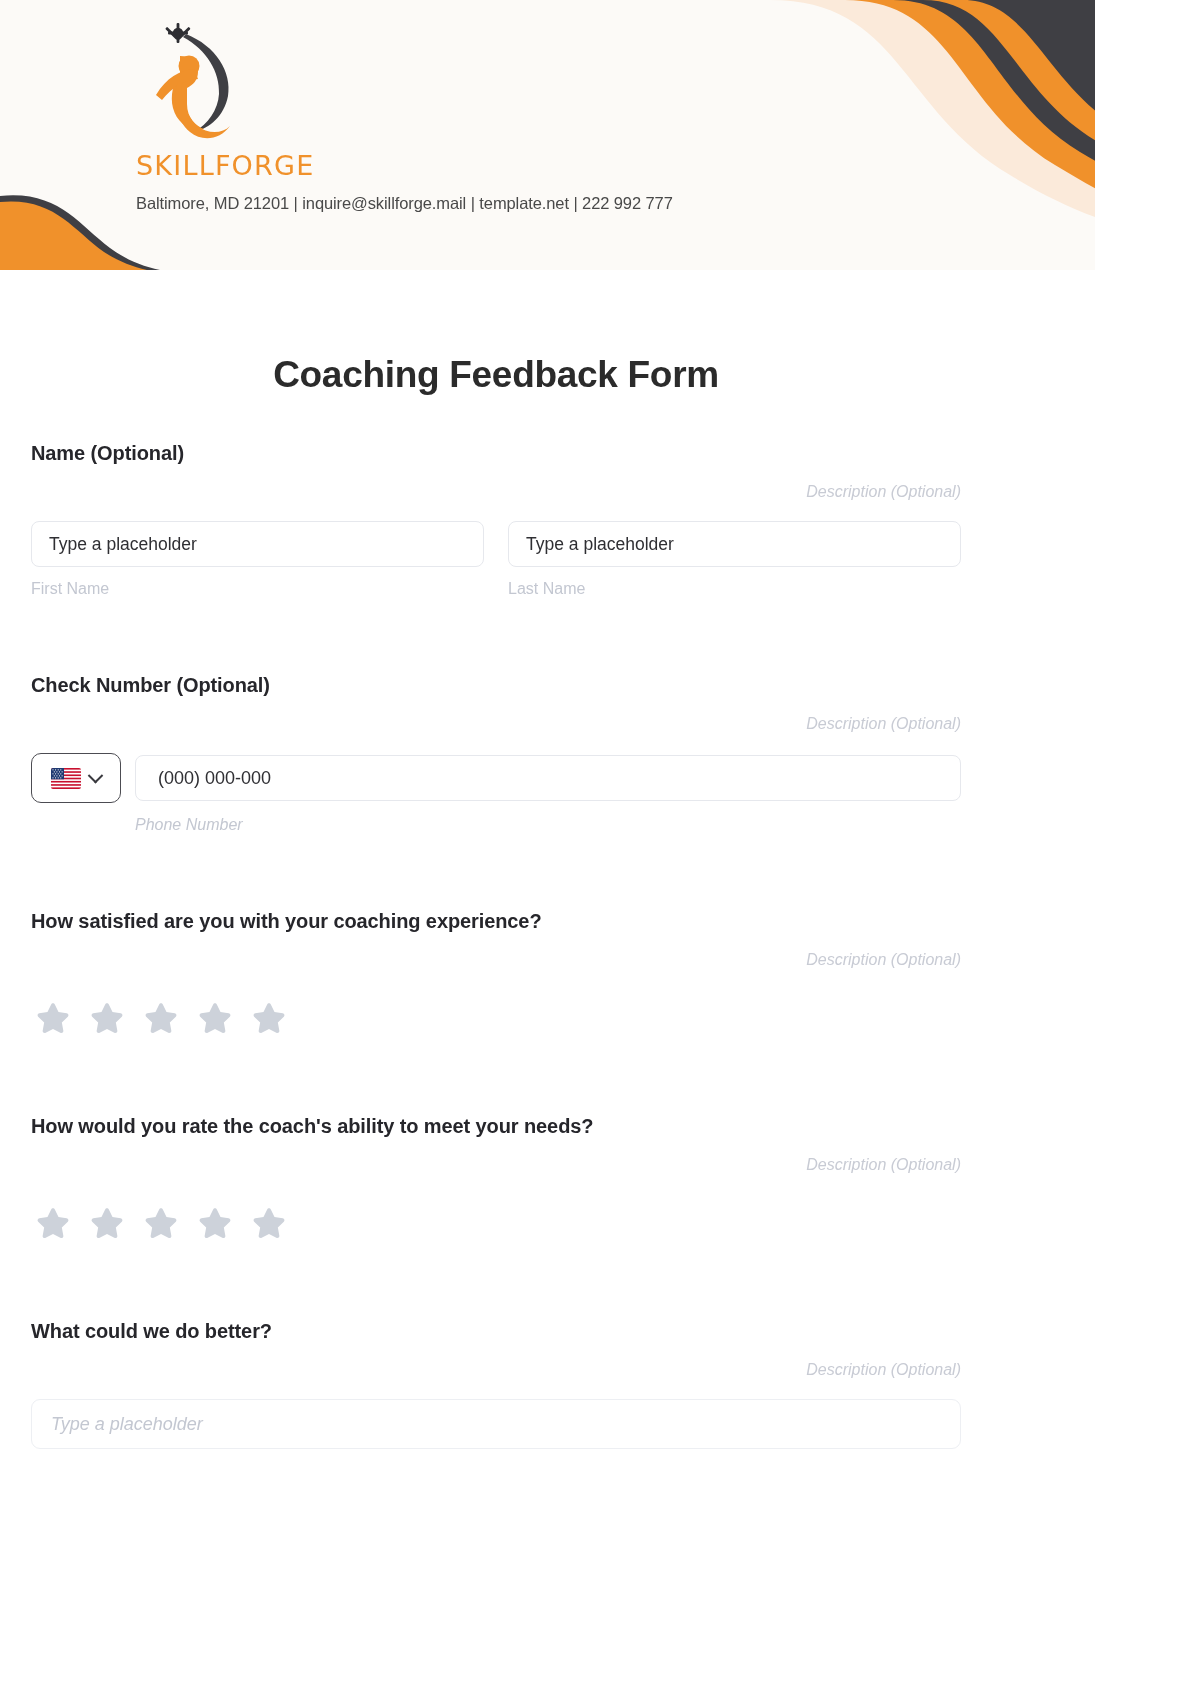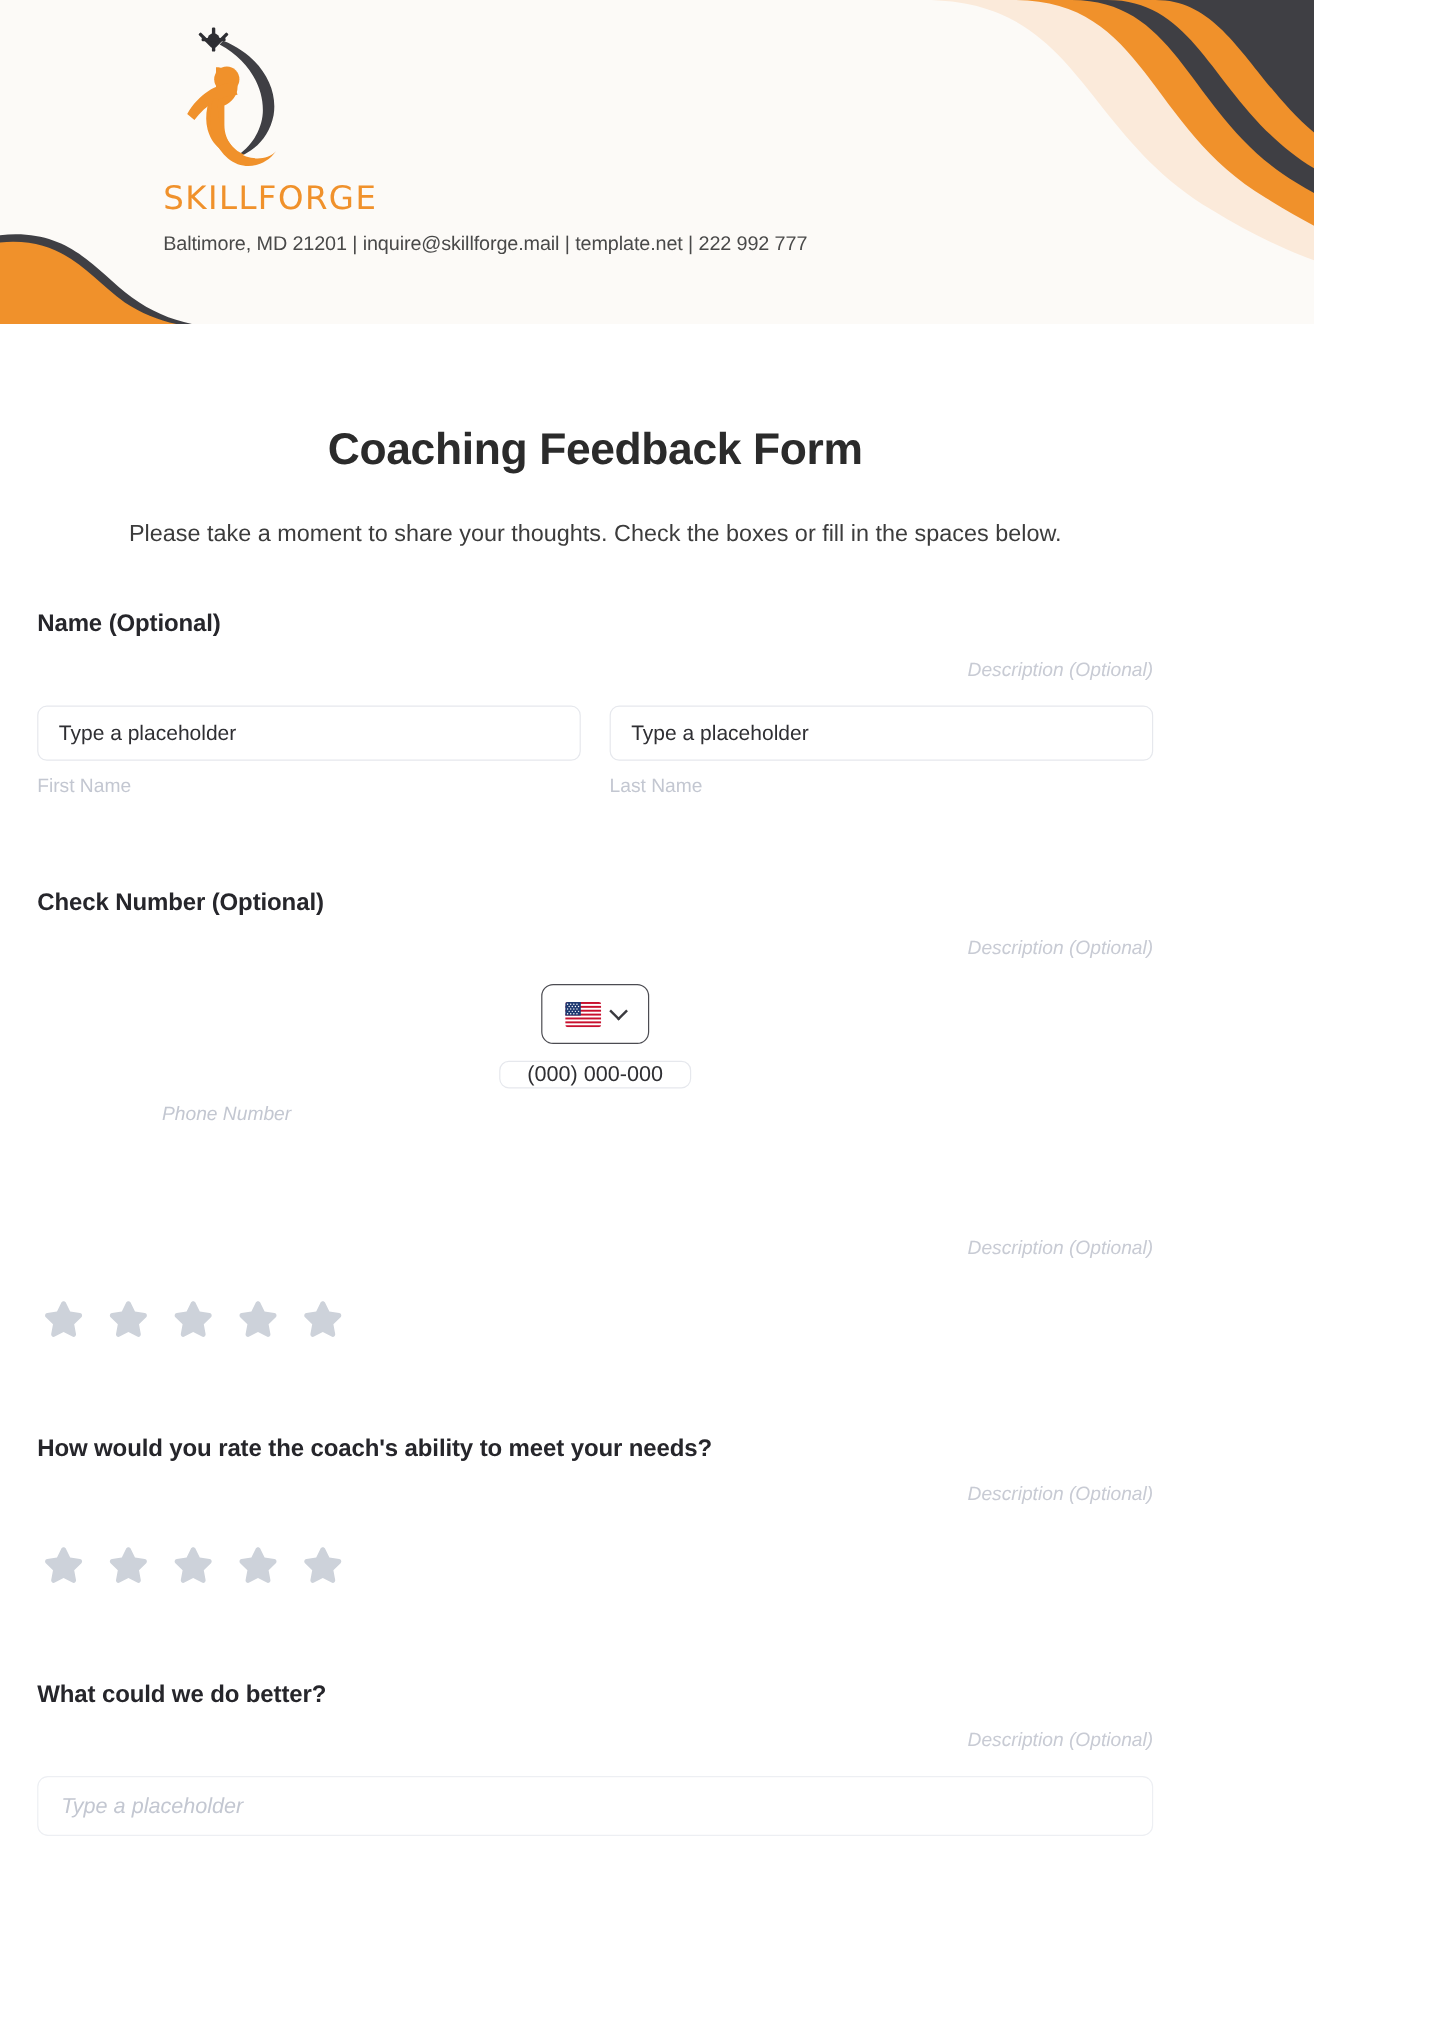--- a/index.html
+++ b/index.html
@@ -138,21 +138,20 @@
     color: #C3C7D1;
     font-weight: 500;
   }
 
   
   .phone-row {
     display: flex;
     align-items: center;
     gap: 14px;
     margin-top: 20px;
-    flex-direction: column;
   }
   .flag-select {
     width: 90px;
     height: 50px;
     border: 1px solid #4C4C52;
     border-radius: 10px;
     background: #fff;
     display: flex;
     align-items: center;
     justify-content: center;
@@ -252,21 +251,20 @@
 
     <div class="brand-name">SKILLFORGE</div>
     <div class="brand-contact">Baltimore, MD 21201 | inquire@skillforge.mail | template.net | 222 992 777</div>
   </div>
 </div>
 
 <div class="sheet">
 
   <h1 class="form-title">Coaching Feedback Form</h1>
 
-  <p class="form-subtitle">Please take a moment to share your thoughts. Check the boxes or fill in the spaces below.</p>
 
   <div class="fields">
 
     <div class="field-block">
       <div class="q-label">Name (Optional)</div>
       <div class="q-desc">Description (Optional)</div>
       <div class="row">
         <div class="col">
           <div class="input-box">Type a placeholder</div>
           <div class="sub-label">First Name</div>
@@ -323,20 +321,21 @@
           <span class="chev"></span>
         </div>
         <div class="phone-input">(000) 000-000</div>
       </div>
       <div class="sub-label phone-sub">Phone Number</div>
     </div>
 
     <div class="gap-lg"></div>
 
     <div class="field-block">
+      <div class="q-label">How satisfied are you with your coaching experience?</div>
       <div class="q-desc">Description (Optional)</div>
       <div class="stars">
         <svg class="star" viewBox="0 0 24 24">
             <path d="M12 2.6c.5 0 .9.3 1.1.7l2.2 4.5 4.9.7c1 .1 1.4 1.4.7 2.1l-3.6 3.5.9 4.9c.2 1-.9 1.8-1.8 1.3L12 18l-4.4 2.3c-.9.5-2-.3-1.8-1.3l.9-4.9-3.6-3.5c-.7-.7-.3-2 .7-2.1l4.9-.7 2.2-4.5c.2-.4.6-.7 1.1-.7z" fill="#CDD2DA"></path>
           </svg>
         <svg class="star" viewBox="0 0 24 24">
             <path d="M12 2.6c.5 0 .9.3 1.1.7l2.2 4.5 4.9.7c1 .1 1.4 1.4.7 2.1l-3.6 3.5.9 4.9c.2 1-.9 1.8-1.8 1.3L12 18l-4.4 2.3c-.9.5-2-.3-1.8-1.3l.9-4.9-3.6-3.5c-.7-.7-.3-2 .7-2.1l4.9-.7 2.2-4.5c.2-.4.6-.7 1.1-.7z" fill="#CDD2DA"></path>
           </svg>
         <svg class="star" viewBox="0 0 24 24">
             <path d="M12 2.6c.5 0 .9.3 1.1.7l2.2 4.5 4.9.7c1 .1 1.4 1.4.7 2.1l-3.6 3.5.9 4.9c.2 1-.9 1.8-1.8 1.3L12 18l-4.4 2.3c-.9.5-2-.3-1.8-1.3l.9-4.9-3.6-3.5c-.7-.7-.3-2 .7-2.1l4.9-.7 2.2-4.5c.2-.4.6-.7 1.1-.7z" fill="#CDD2DA"></path>

